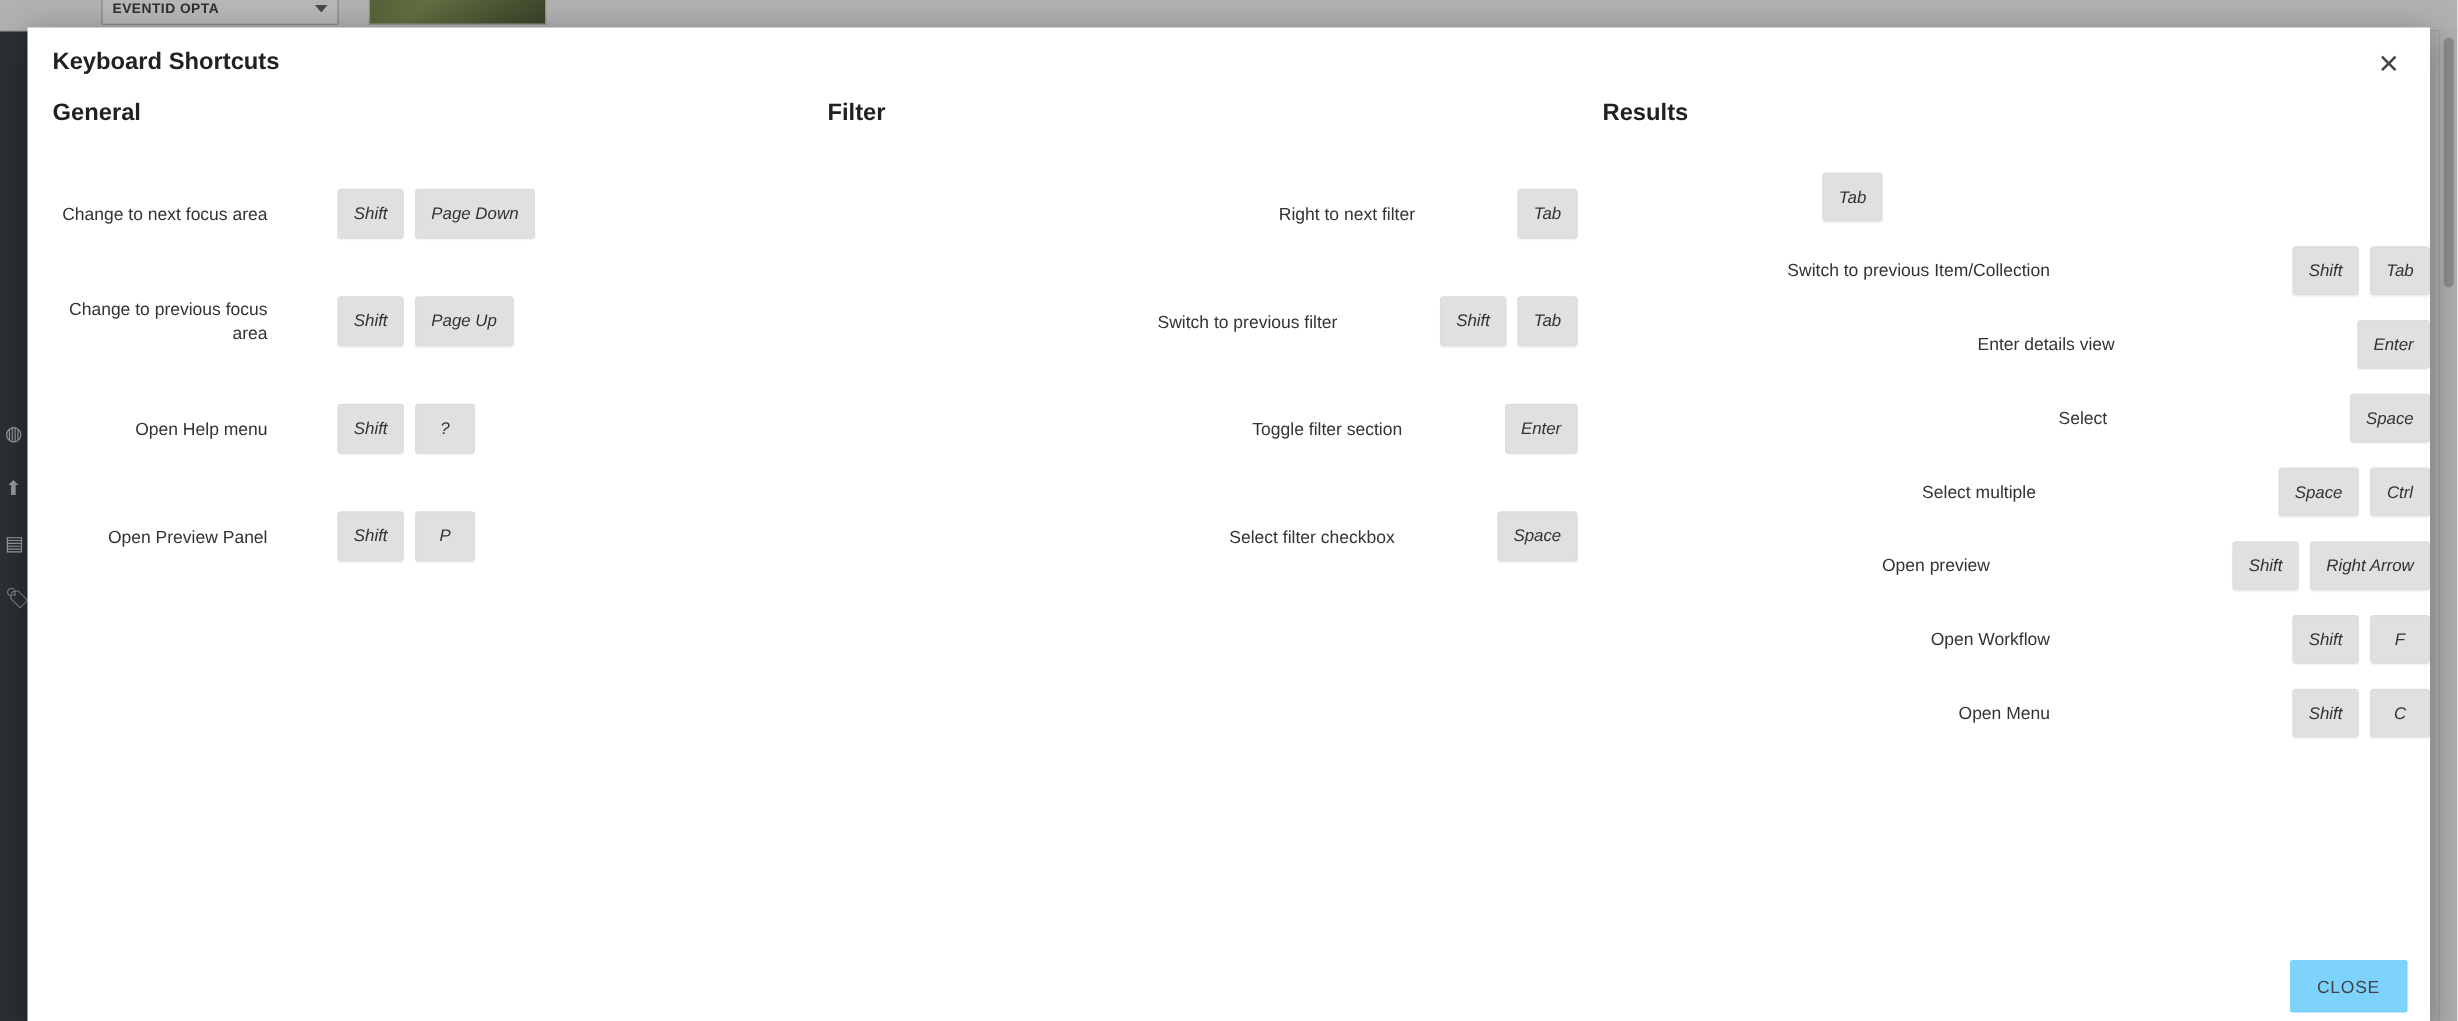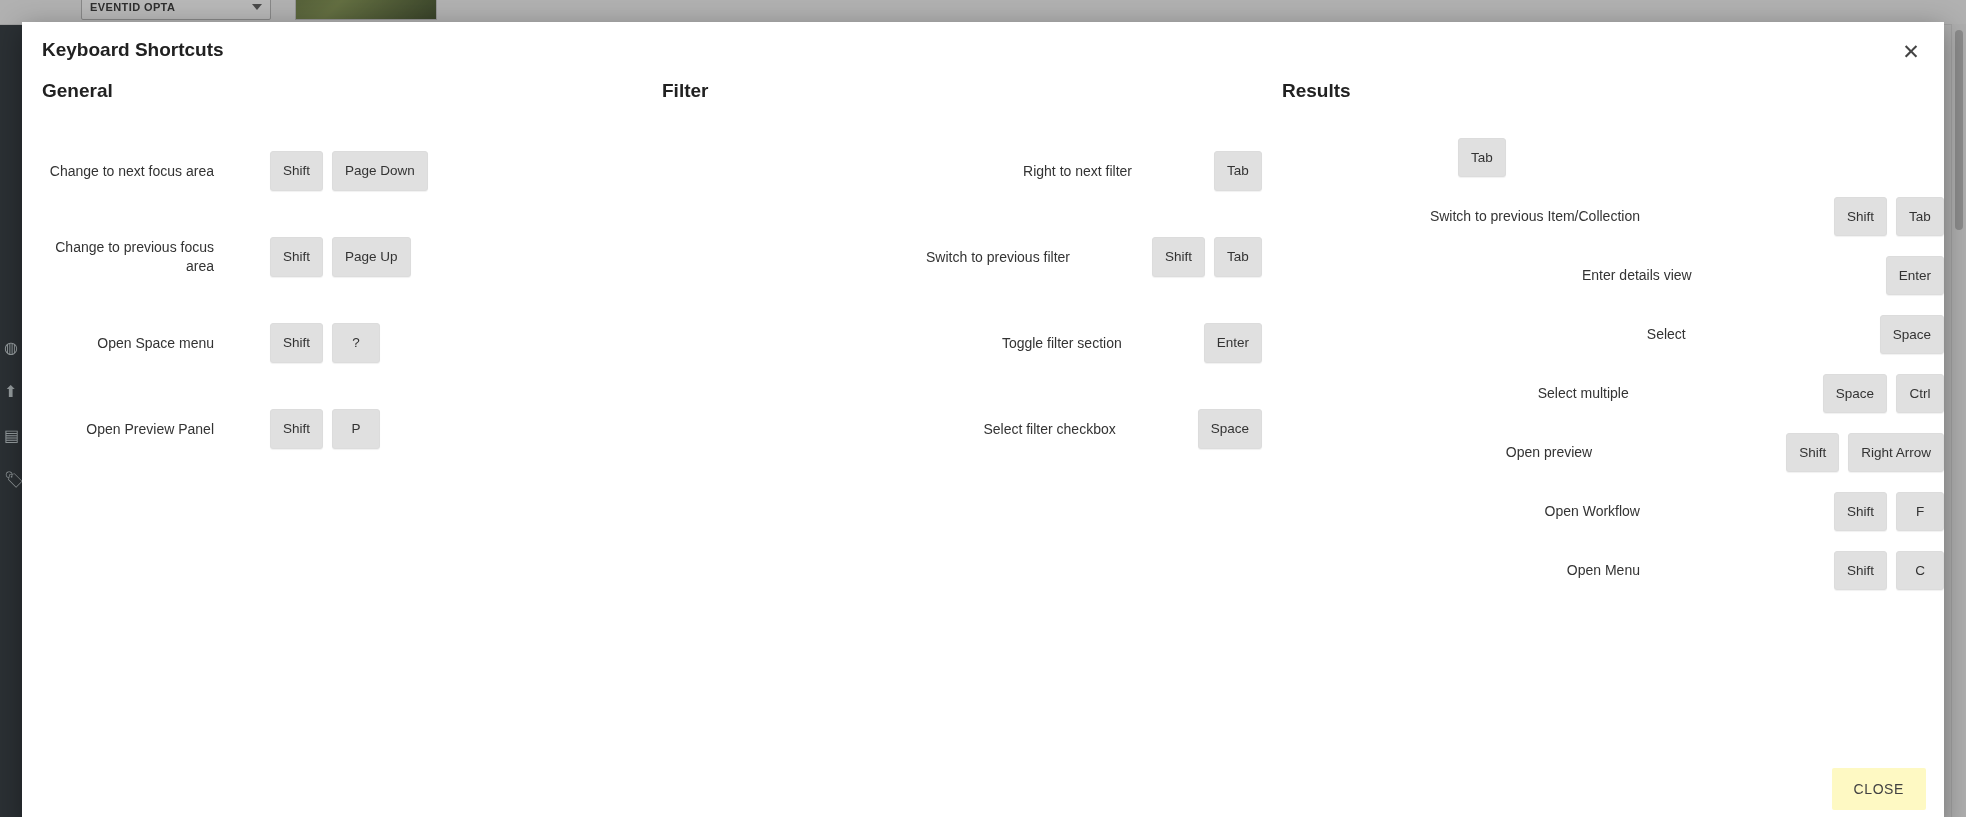--- a/index.html
+++ b/index.html
@@ -193,20 +193,21 @@
     box-sizing: border-box;
   }
   .col-general  .shortcut-label { width: 190px; }
   .col-filter   .shortcut-label { width: 660px; }
   .col-results  .shortcut-label { width: 1050px; }
 
   .keys {
     display: flex;
     align-items: flex-start;
     gap: 9px;
+    font-style: italic;
   }
   .key {
     background: #e0e0e0;
     color: #333333;
     border-radius: 3px;
     font-size: 13.5px;
     line-height: 1;
     padding: 12px 12px;
     min-width: 22px;
     text-align: center;
@@ -222,21 +223,21 @@
 
   .col-results .shortcut-row { min-height: 59px; }
   .col-results .shortcut-label { line-height: 19px; }
 
   .modal-footer {
     position: absolute;
     right: 18px;
     bottom: 16px;
   }
   .close-button {
-    background: #fef9c3;
+    background: #7dd3fc;
     border: none;
     color: #424242;
     font-size: 14px;
     letter-spacing: 0.6px;
     padding: 13px 22px;
     cursor: pointer;
     border-radius: 2px;
   }
 </style>
 </head>
@@ -289,21 +290,21 @@
 
         <div class="shortcut-row">
           <div class="shortcut-label">Change to previous focus area</div>
           <div class="keys">
             <span class="key">Shift</span>
             <span class="key">Page Up</span>
           </div>
         </div>
 
         <div class="shortcut-row">
-          <div class="shortcut-label">Open Space menu</div>
+          <div class="shortcut-label">Open Help menu</div>
           <div class="keys">
             <span class="key">Shift</span>
             <span class="key">?</span>
           </div>
         </div>
 
         <div class="shortcut-row">
           <div class="shortcut-label">Open Preview Panel</div>
           <div class="keys">
             <span class="key">Shift</span>

